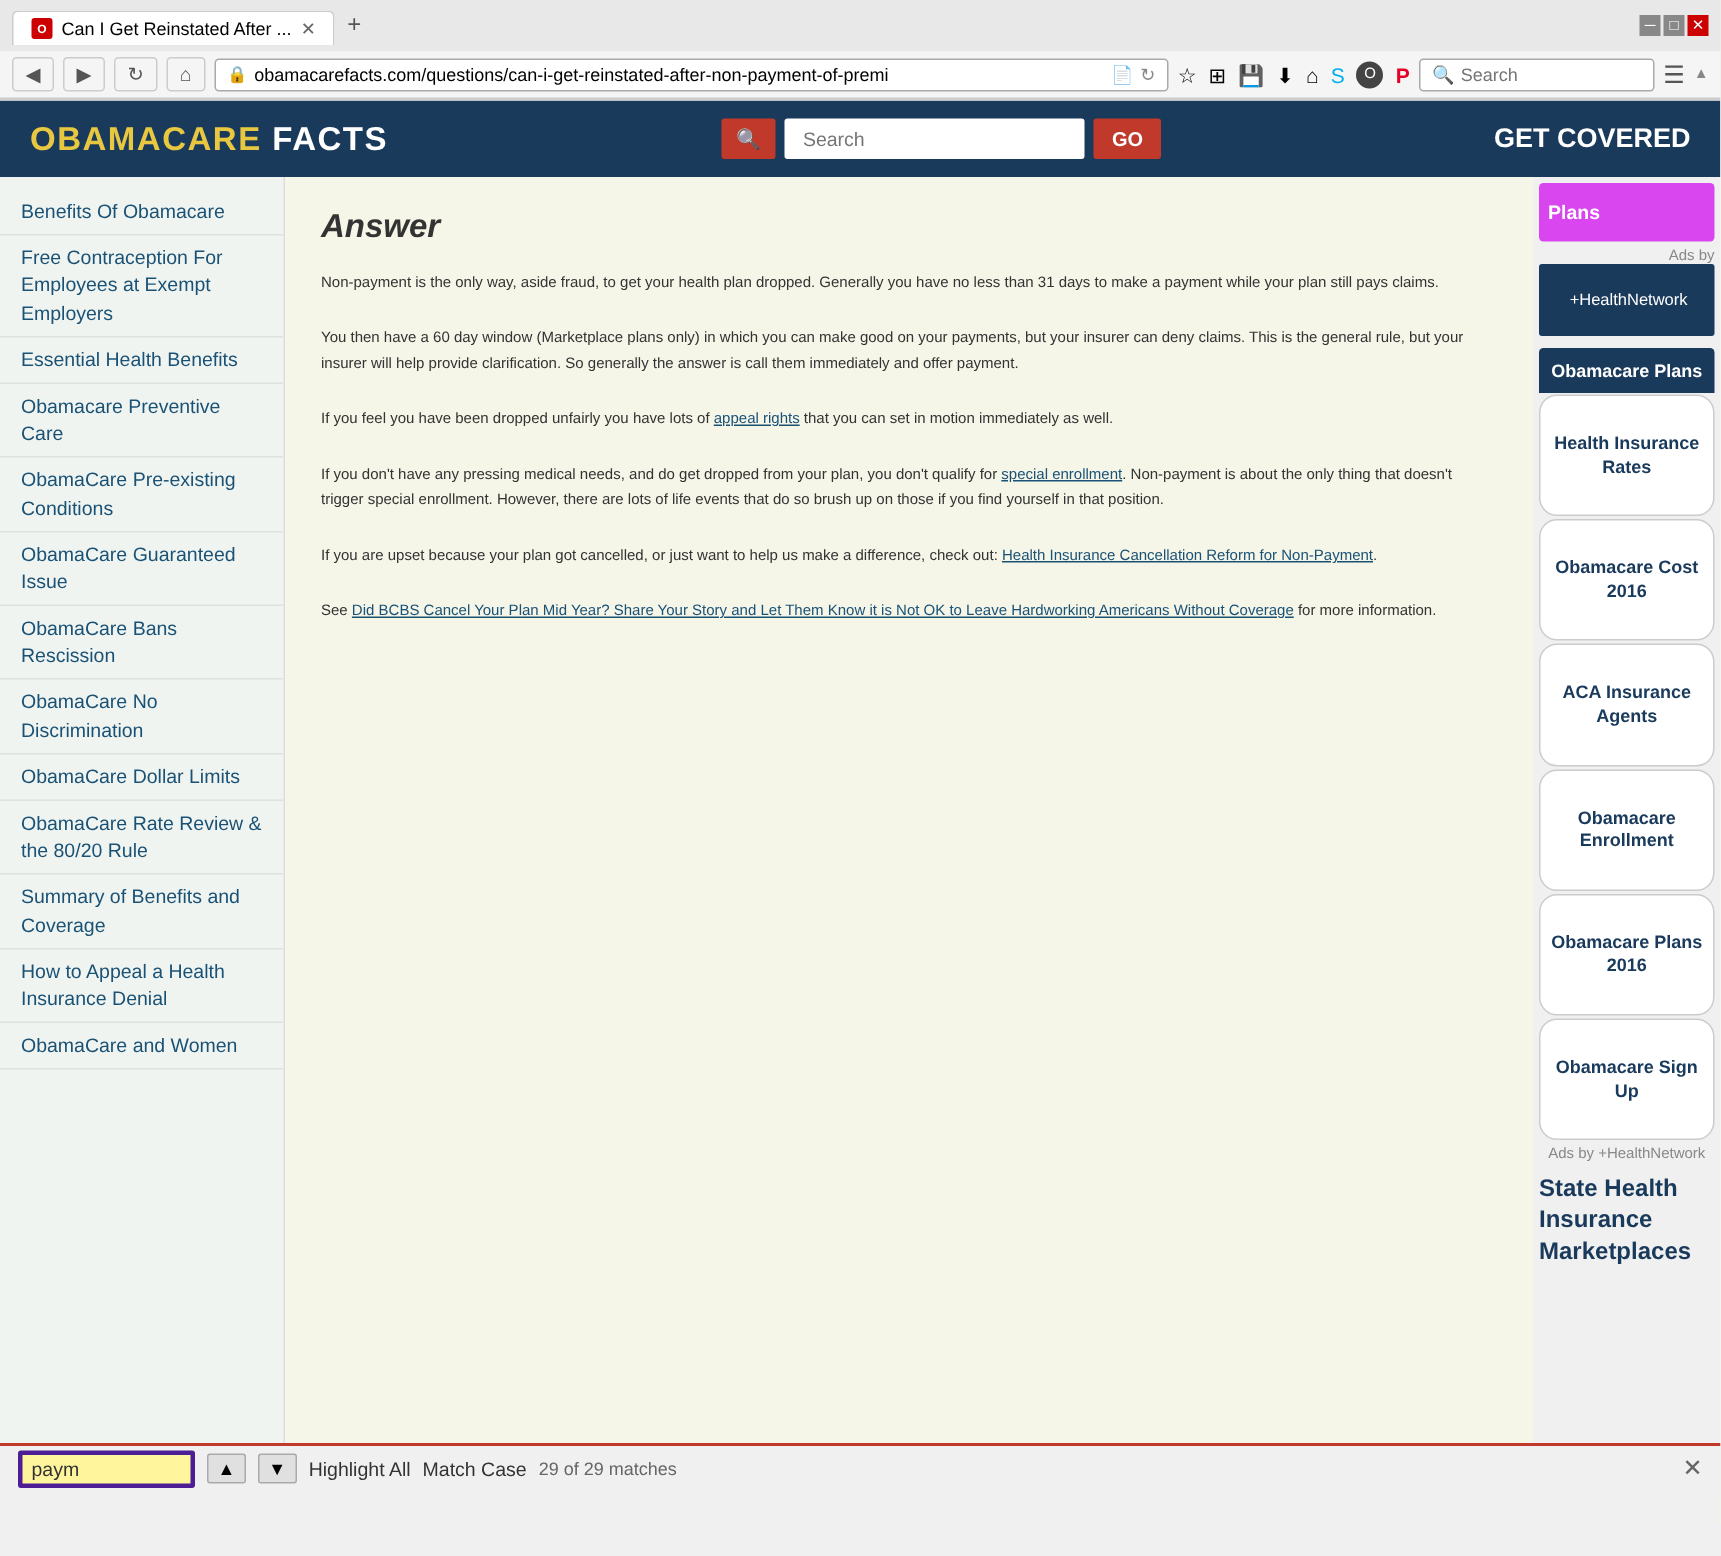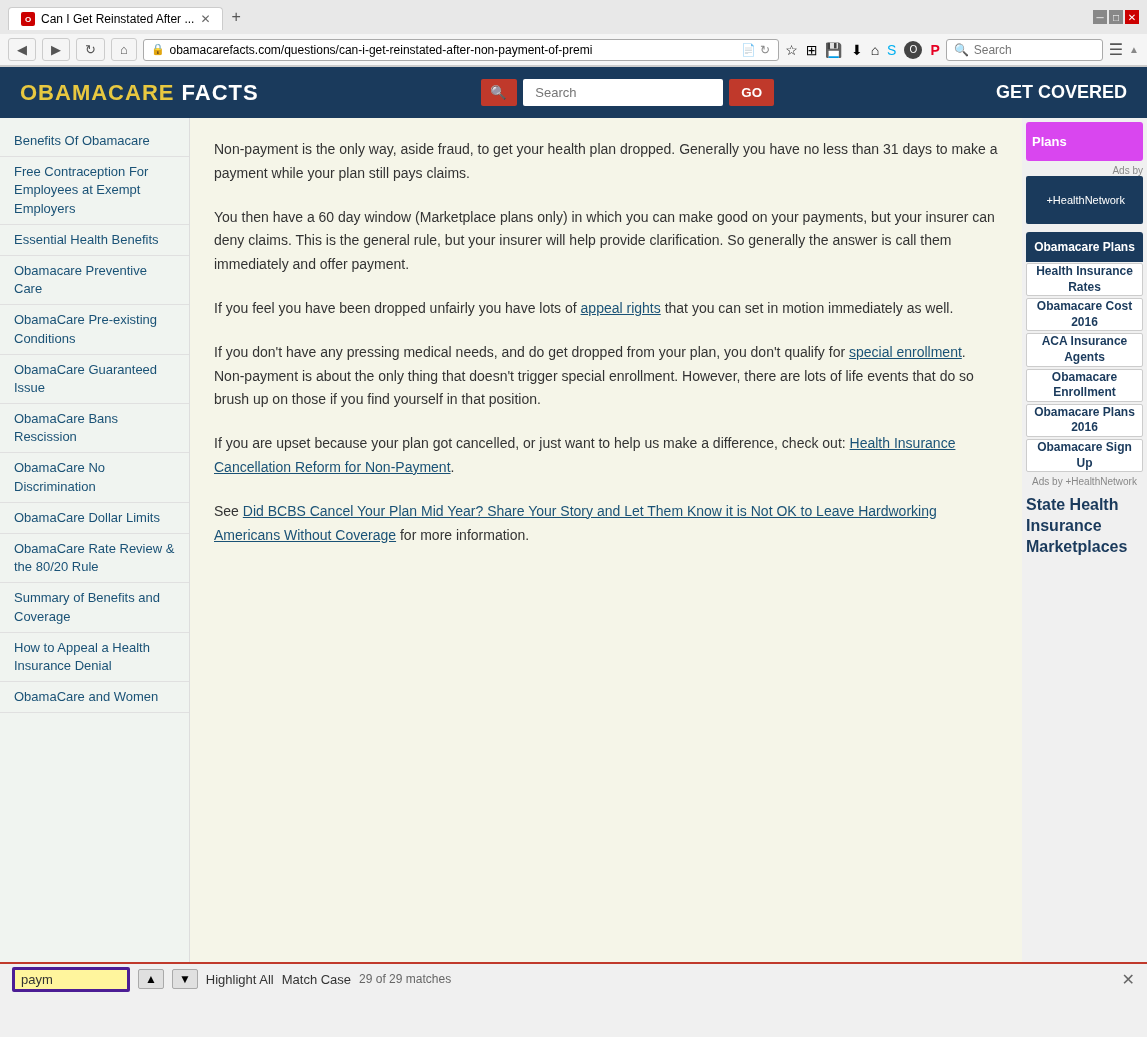--- a/index.html
+++ b/index.html
@@ -45,29 +45,29 @@
     
     .main-layout { display: flex; flex: 1; overflow: hidden; }
     
     
     .sidebar { width: 190px; background: #f0f4f0; border-right: 1px solid #ddd; overflow-y: auto; padding: 8px 0; flex-shrink: 0; }
     .sidebar-item { padding: 6px 14px; font-size: 13px; color: #1a5276; cursor: pointer; line-height: 1.4; border-bottom: 1px solid #e0e0e0; }
 
     
     .content-area { flex: 1; overflow-y: auto; padding: 20px 24px; background: #f5f5e8; }
     .answer-heading { font-size: 22px; font-weight: bold; color: #333; margin-bottom: 16px; font-style: italic; }
-    .content-para { margin-bottom: 20px; font-size: 14px; line-height: 1.7; color: #333; }
+    .content-para { margin-bottom: 20px; font-size: 10px; line-height: 1.7; color: #333; }
     .content-link { color: #1a5276; text-decoration: underline; }
     
     
     .right-sidebar { width: 125px; background: #f0f0f0; padding: 4px; flex-shrink: 0; overflow-y: auto; }
     .plans-btn { background: #d946ef; color: white; text-align: left; padding: 12px 6px; font-size: 13px; font-weight: bold; border-radius: 3px; margin-bottom: 4px; cursor: pointer; }
     .health-network-ad { background: #1a3a5c; color: white; text-align: right; padding: 18px; font-size: 11px; border-radius: 2px; margin-bottom: 8px; }
     .obamacare-plans-header { background: #1a3a5c; color: white; text-align: center; padding: 8px 6px; font-size: 12px; font-weight: bold; border-radius: 3px 3px 0 0; margin-bottom: 1px; }
-    .plan-btn { background: white; color: #1a3a5c; text-align: center; padding: 0 6px; font-size: 12px; font-weight: bold; border: 1px solid #ccc; margin-bottom: 2px; cursor: pointer; border-radius: 2px; line-height: 1.3; }
+    .plan-btn { background: white; color: #1a3a5c; text-align: center; padding: 24px 6px; font-size: 12px; font-weight: bold; border: 1px solid #ccc; margin-bottom: 2px; cursor: pointer; border-radius: 12px; line-height: 1.3; }
     .ads-bottom { font-size: 10px; color: #888; text-align: center; margin: 4px 0; }
     .state-header { font-size: 16px; font-weight: bold; color: #1a3a5c; margin-top: 8px; line-height: 1.3; }
 
     
     .find-bar { background: #f0f0f0; border-top: 2px solid #c0392b; padding: 6px 12px; display: flex; align-items: center; gap: 8px; height: 32px; }
     .find-input-wrapper { display: flex; align-items: flex-start; background: #fff59d; border: 3px solid #4c1d95; border-radius: 2px; padding: 2px 6px; }
     .find-input { border: none; outline: none; background: transparent; font-size: 13px; width: 100px; color: #333; }
     .find-nav-btn { background: #e0e0e0; border: 1px solid #aaa; border-radius: 2px; padding: 2px 6px; cursor: pointer; font-size: 12px; }
     .find-label { font-size: 13px; color: #333; cursor: pointer; }
     .find-matches { font-size: 12px; color: #666; }
@@ -180,20 +180,21 @@
       </div>
       <div class="sidebar-item">
         <span>How to Appeal a Health Insurance Denial</span>
       </div>
       <div class="sidebar-item">
         <span>ObamaCare and Women</span>
       </div>
     </div>
 
     <div class="content-area">
+      <h2 class="answer-heading">Answer</h2>
 
       <p class="content-para">Non-payment is the only way, aside fraud, to get your health plan dropped. Generally you have no less than 31 days to make a payment while your plan still pays claims.</p>
 
       <p class="content-para">You then have a 60 day window (Marketplace plans only) in which you can make good on your payments, but your insurer can deny claims. This is the general rule, but your insurer will help provide clarification. So generally the answer is call them immediately and offer payment.</p>
 
       <p class="content-para">
         <span>If you feel you have been dropped unfairly you have lots of </span><a href="#" class="content-link">appeal rights</a><span> that you can set in motion immediately as well.</span>
       </p>
 
       <p class="content-para">

